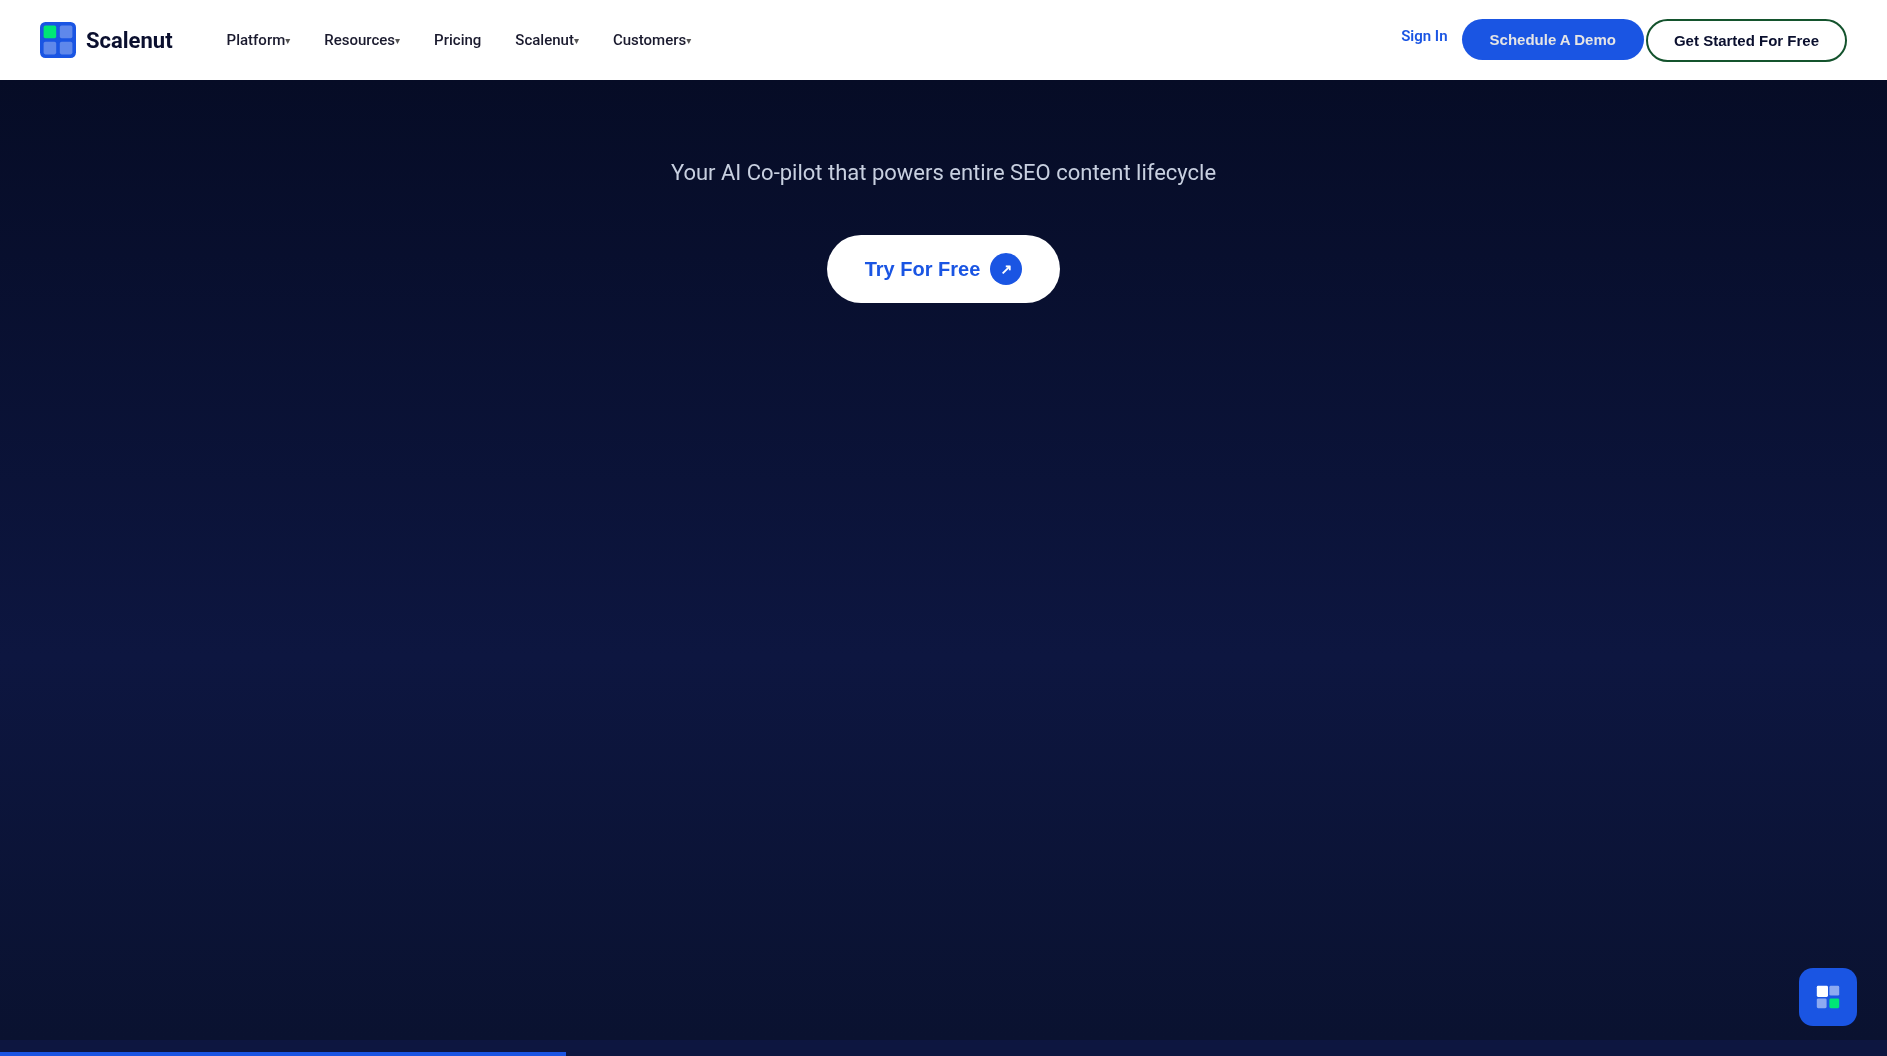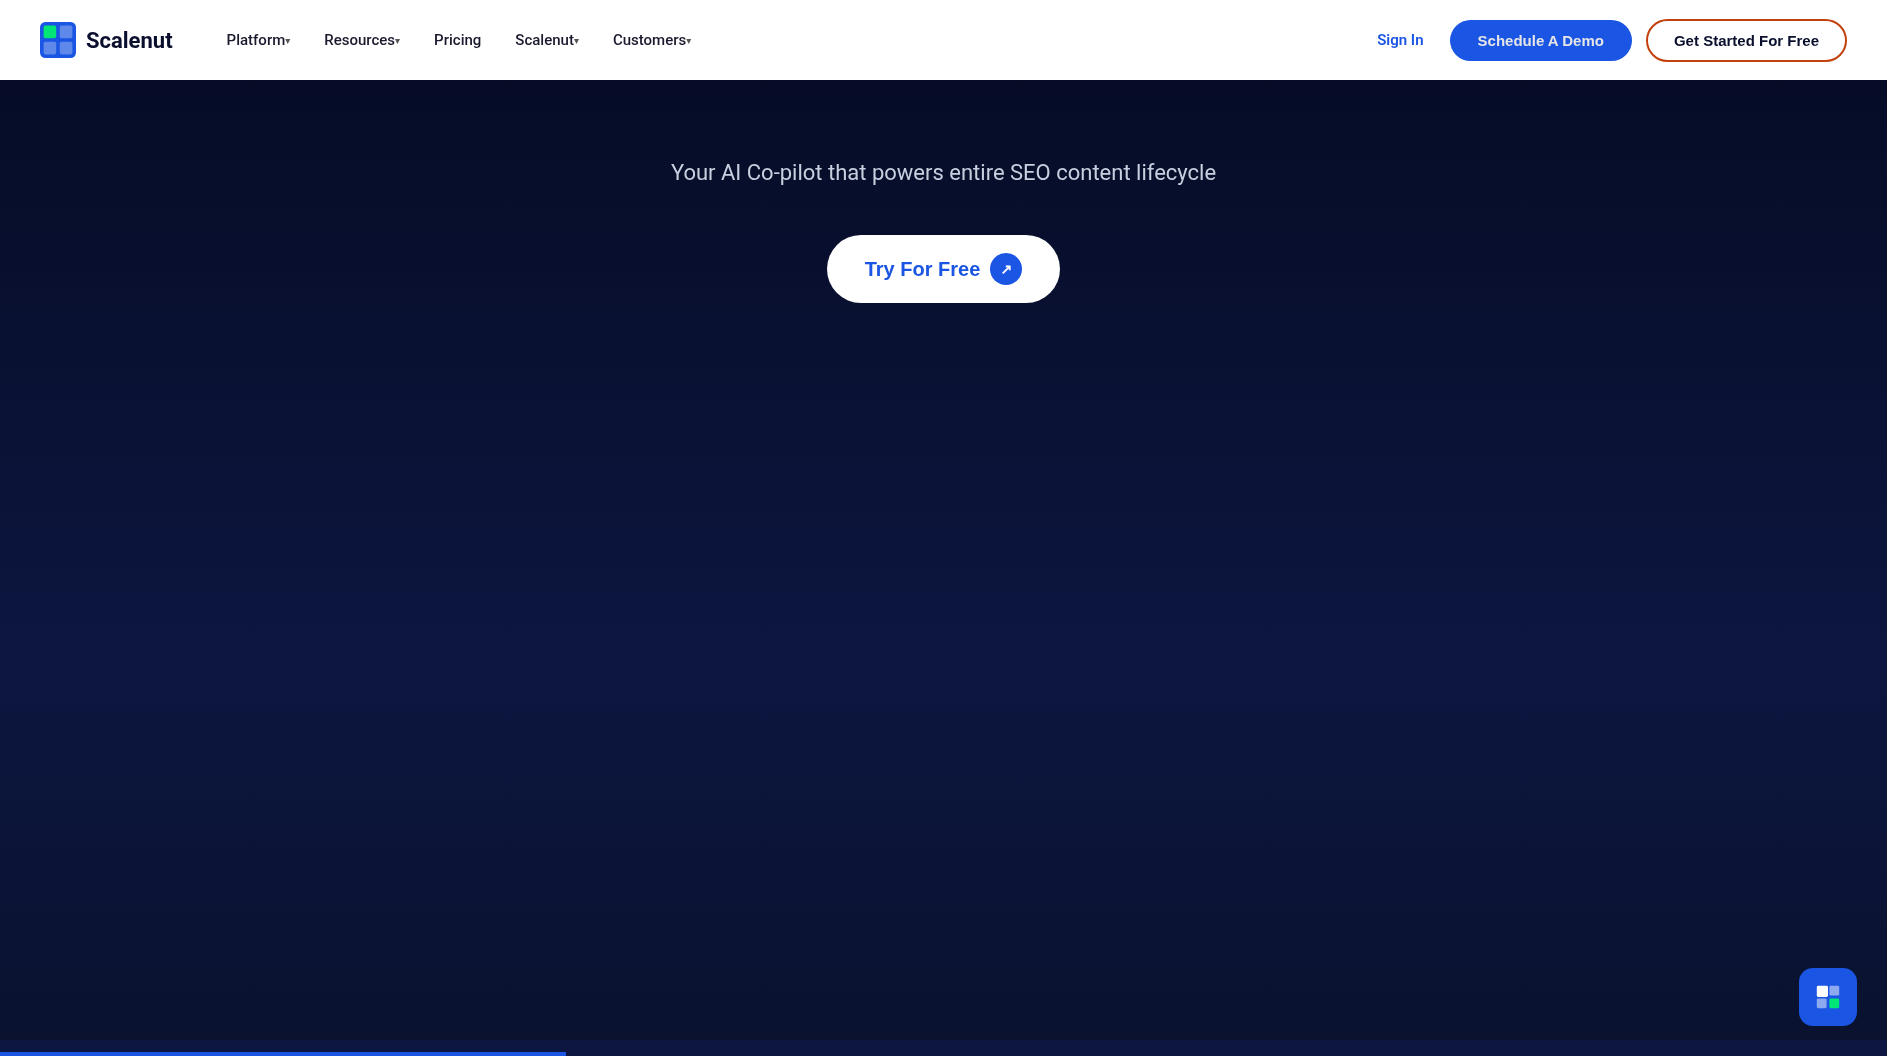--- a/index.html
+++ b/index.html
@@ -61,22 +61,22 @@
       font-weight: 500;
     }
 
     .chevron {
       font-size: 10px;
       color: #555;
     }
 
     .nav-actions {
       display: flex;
-      align-items: center;
-      gap: 14px;
+      align-items: flex-start;
+      gap: 2px;
     }
 
     .sign-in {
       font-size: 15px;
       color: #1a55e3;
       font-weight: 600;
       cursor: pointer;
       padding: 8px 12px;
     }
 
@@ -88,21 +88,21 @@
       padding: 12px 28px;
       font-size: 15px;
       font-weight: 700;
       cursor: pointer;
       white-space: nowrap;
     }
 
     .btn-free {
       background: #fff;
       color: #0a0f2e;
-      border: 2px solid #c2410c;
+      border: 2px solid #14532d;
       border-radius: 30px;
       padding: 11px 26px;
       font-size: 15px;
       font-weight: 700;
       cursor: pointer;
       white-space: nowrap;
     }
 
     
     .hero {

